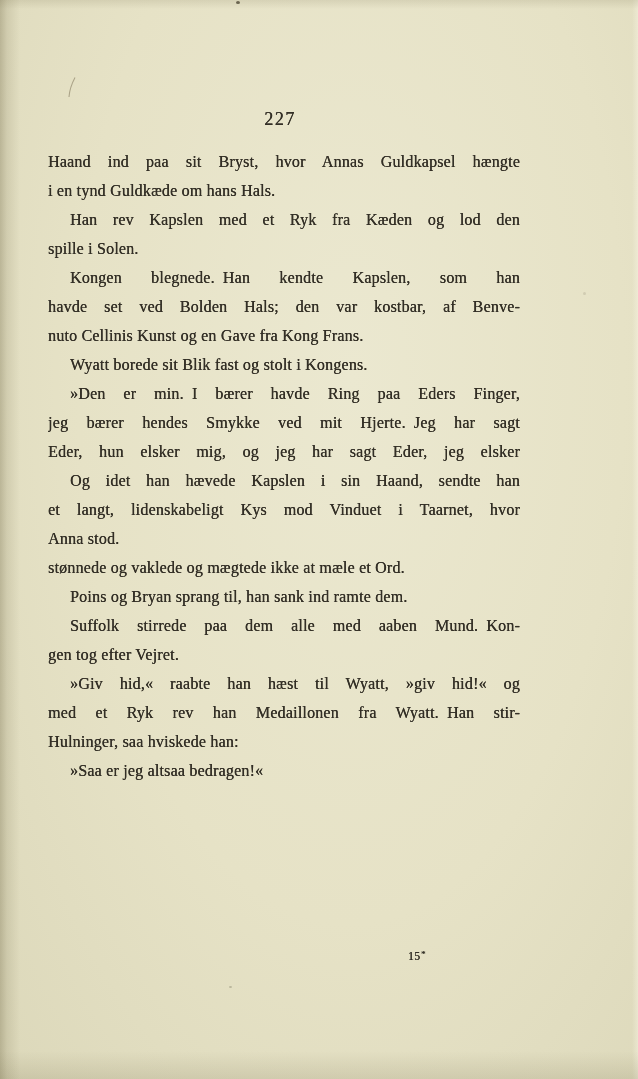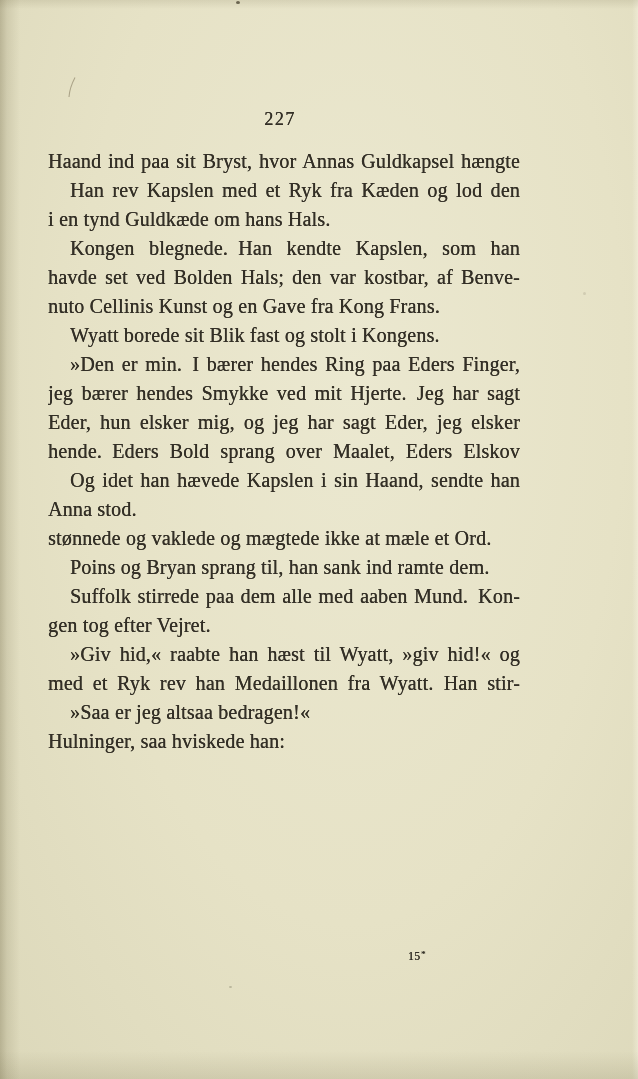--- a/index.html
+++ b/index.html
@@ -29,21 +29,21 @@
     text-align: center;
     font-size: 18px;
     letter-spacing: 1.5px;
     text-shadow: 0.2px 0 0 currentColor;
   }
   .text-block {
     position: absolute;
     left: 48px;
     top: 147px;
     width: 472px;
-    font-size: 20px;
+    font-size: 16px;
     letter-spacing: 0.2px;
     text-shadow: 0.2px 0 0 currentColor;
   }
   .line {
     height: 29px;
     line-height: 29px;
     text-align: justify;
     text-align-last: justify;
     overflow: hidden;
     white-space: nowrap;
@@ -95,37 +95,38 @@
   </svg>
 
   <div class="paper-speck speck-1"></div>
   <div class="paper-speck speck-2"></div>
   <div class="paper-speck speck-3"></div>
 
   <div class="page-number">227</div>
 
   <div class="text-block">
       <div class="line">Haand ind paa sit Bryst, hvor Annas Guldkapsel hængte</div>
+      <div class="line last">i en tynd Guldkæde om hans Hals.</div>
       <div class="line indent">Han rev Kapslen med et Ryk fra Kæden og lod den</div>
-      <div class="line last">i en tynd Guldkæde om hans Hals.</div>
+      <div class="line last">spille i Solen.</div>
       <div class="line indent">Kongen blegnede. Han kendte Kapslen, som han</div>
       <div class="line">havde set ved Bolden Hals; den var kostbar, af Benve-</div>
       <div class="line last">nuto Cellinis Kunst og en Gave fra Kong Frans.</div>
       <div class="line indent last">Wyatt borede sit Blik fast og stolt i Kongens.</div>
-      <div class="line indent">»Den er min. I bærer hendes Ring paa Eders Finger,</div>
+      <div class="line indent">»Den er min. I bærer havde Ring paa Eders Finger,</div>
       <div class="line">jeg bærer hendes Smykke ved mit Hjerte. Jeg har sagt</div>
       <div class="line">Eder, hun elsker mig, og jeg har sagt Eder, jeg elsker</div>
-      <div class="line">hende. Eders Bold sprang over Maalet, Eders Elskov</div>
       <div class="line indent">Og idet han hævede Kapslen i sin Haand, sendte han</div>
+      <div class="line">et langt, lidenskabeligt Kys mod Vinduet i Taarnet, hvor</div>
       <div class="line last">Anna stod.</div>
       <div class="line last">stønnede og vaklede og mægtede ikke at mæle et Ord.</div>
       <div class="line indent last">Poins og Bryan sprang til, han sank ind ramte dem.</div>
       <div class="line indent">Suffolk stirrede paa dem alle med aaben Mund. Kon-</div>
       <div class="line last">gen tog efter Vejret.</div>
       <div class="line indent">»Giv hid,« raabte han hæst til Wyatt, »giv hid!« og</div>
       <div class="line">med et Ryk rev han Medaillonen fra Wyatt. Han stir-</div>
+      <div class="line last">Hulninger, saa hviskede han:</div>
       <div class="line indent last">»Saa er jeg altsaa bedragen!«</div>
-      <div class="line last">Hulninger, saa hviskede han:</div>
     </div>
 
   <div class="signature-mark"><span>15</span><span class="star">*</span></div>
 
 </div>
 
 </body></html>

